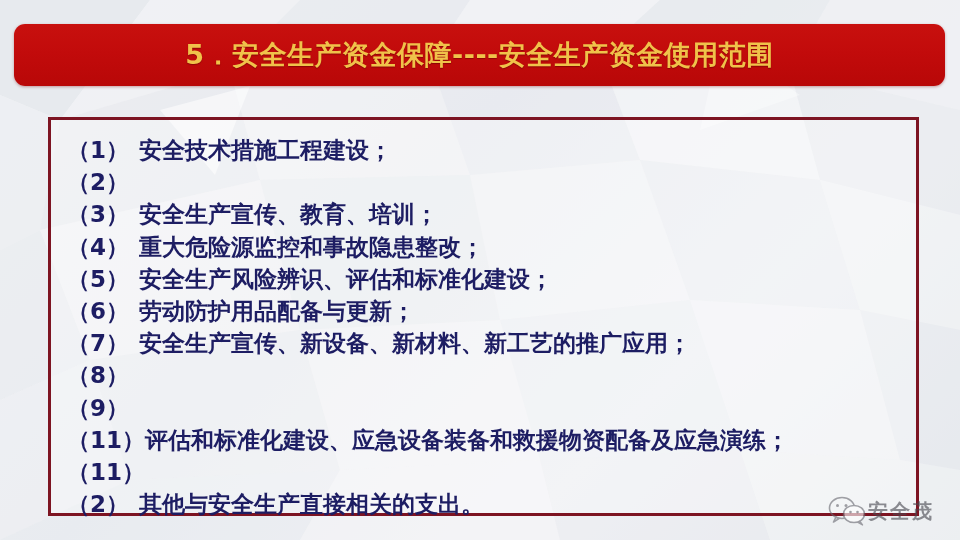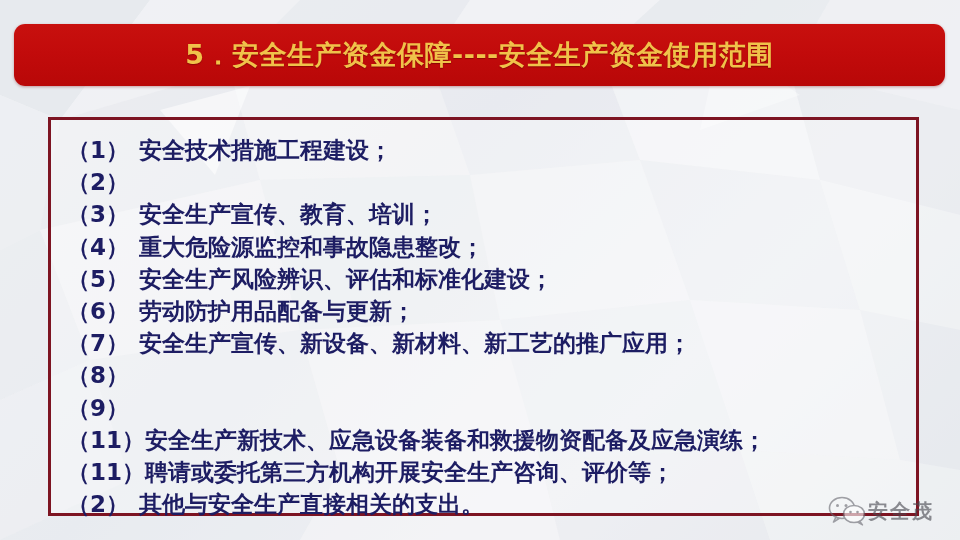--- a/index.html
+++ b/index.html
@@ -192,25 +192,24 @@
         <span class="item-text">安全生产宣传、新设备、新材料、新工艺的推广应用；</span>
       </li>
       <li class="list-item">
         <span class="item-num">（8）</span>
       </li>
       <li class="list-item">
         <span class="item-num">（9）</span>
       </li>
       <li class="list-item">
         <span class="item-num">（11）</span>
-        <span class="item-text">安全生产新技术、应急设备装备和救援物资配备及应急演练；</span>
+        <span class="item-text">评估和标准化建设、应急设备装备和救援物资配备及应急演练；</span>
       </li>
       <li class="list-item">
         <span class="item-num">（11）</span>
-        <span class="item-text">聘请或委托第三方机构开展安全生产咨询、评价等；</span>
       </li>
       <li class="list-item">
         <span class="item-num">（2）</span>
         <span class="item-text">其他与安全生产直接相关的支出。</span>
       </li>
     </ul>
   </div>
 
   <div id="watermark">
     <svg id="wechat-icon" width="40" height="30" viewBox="0 0 40 30">

